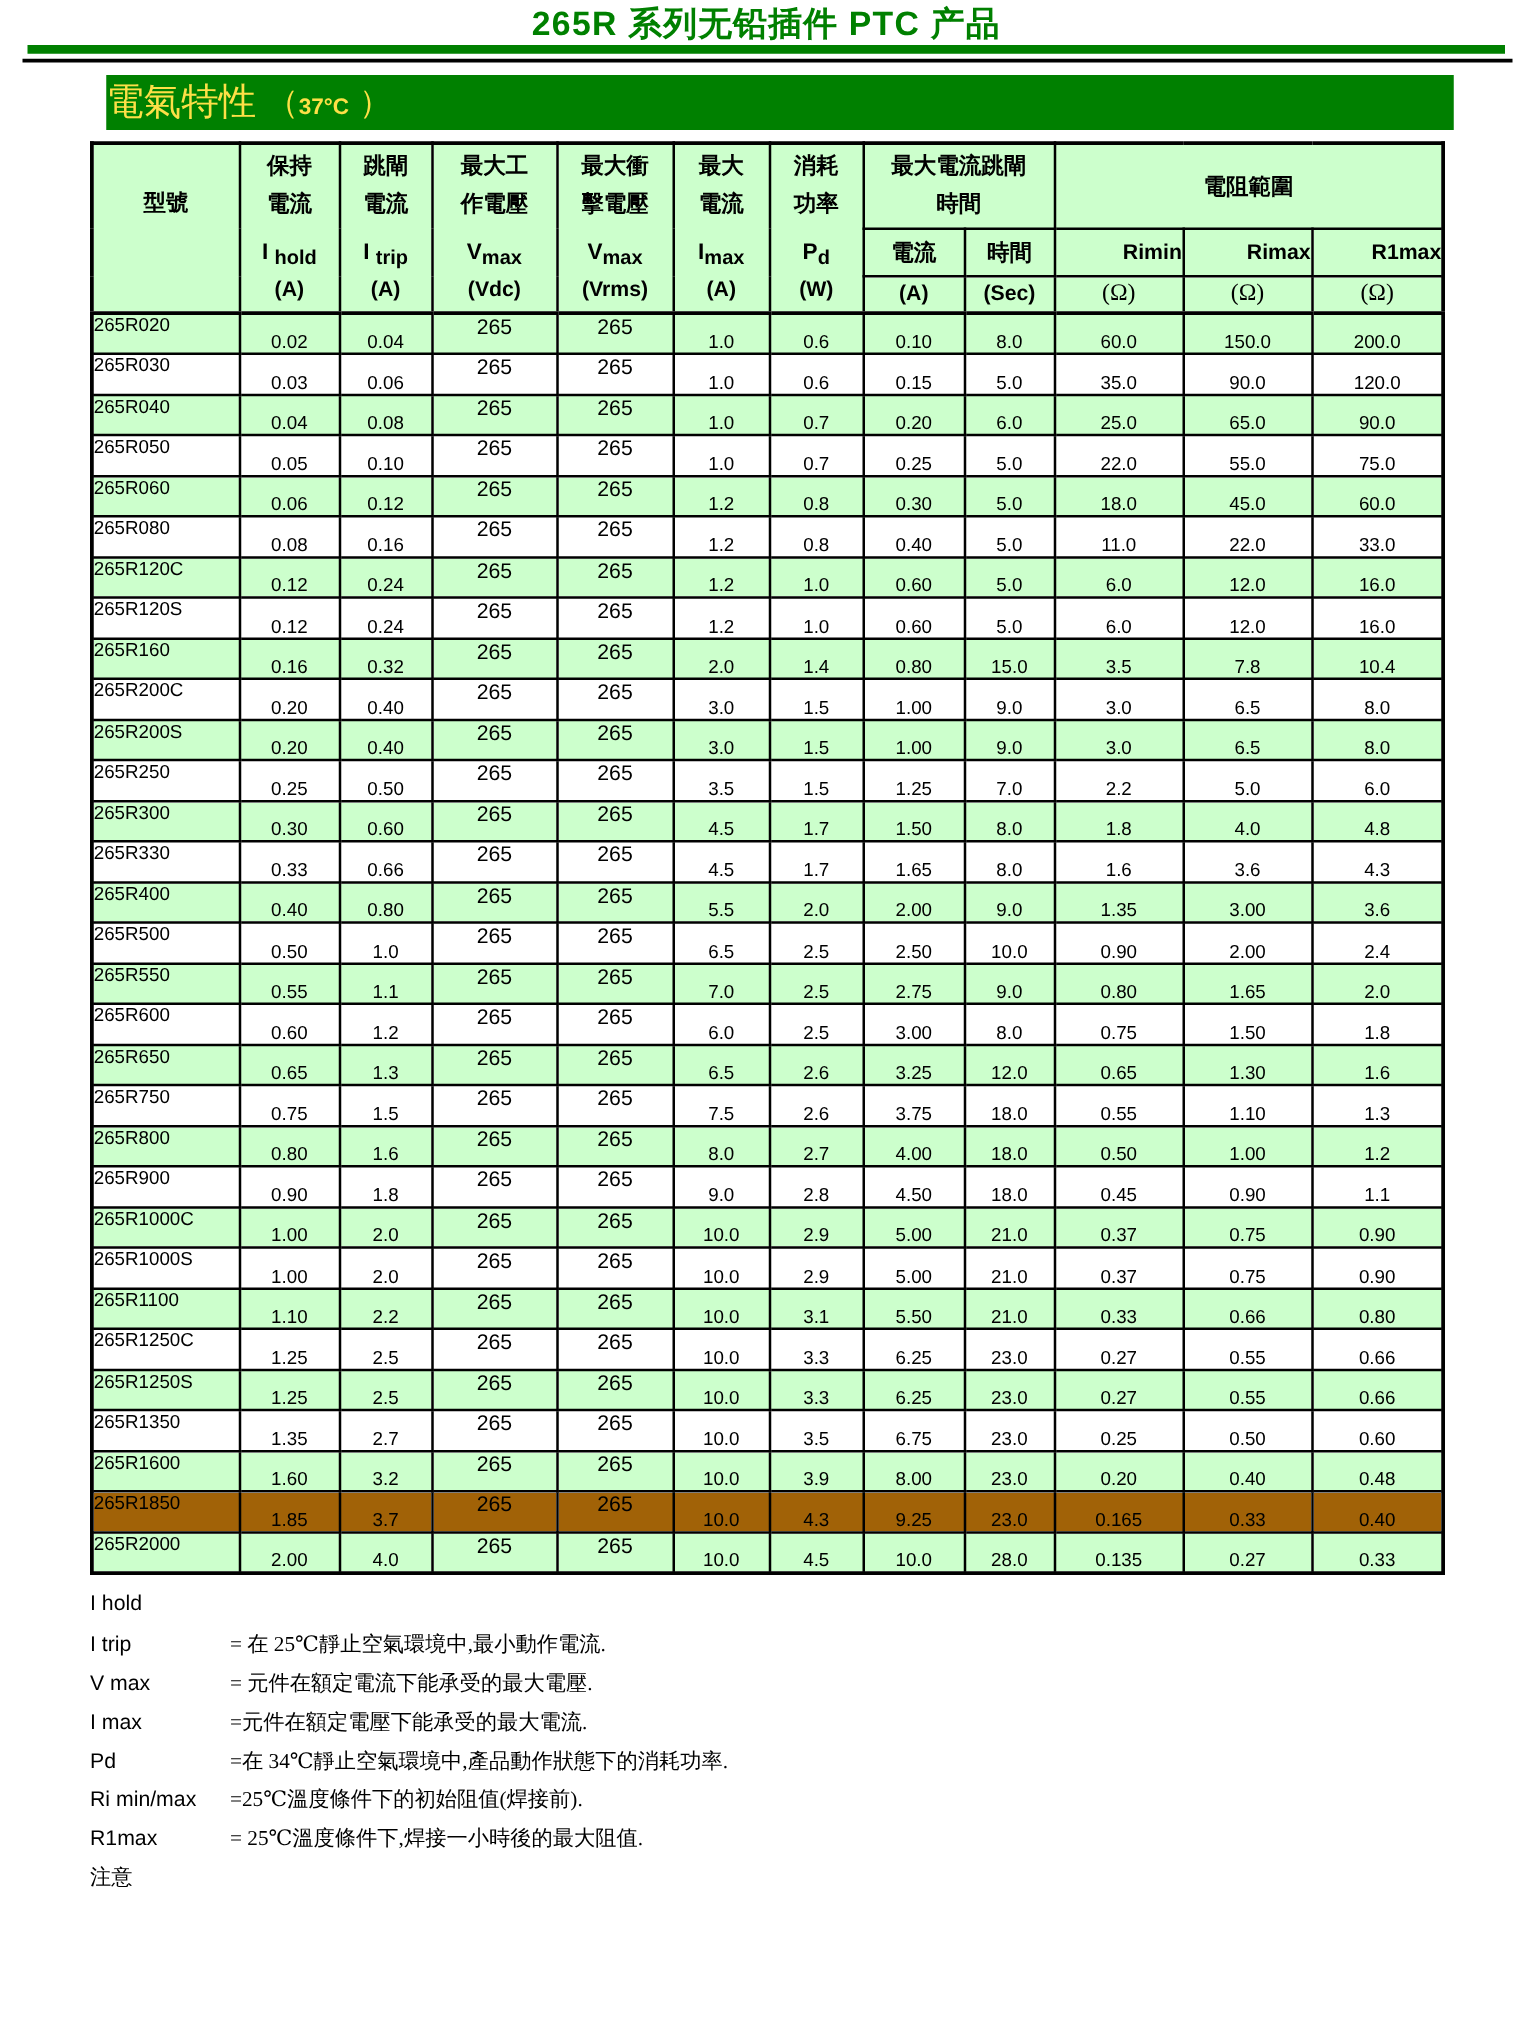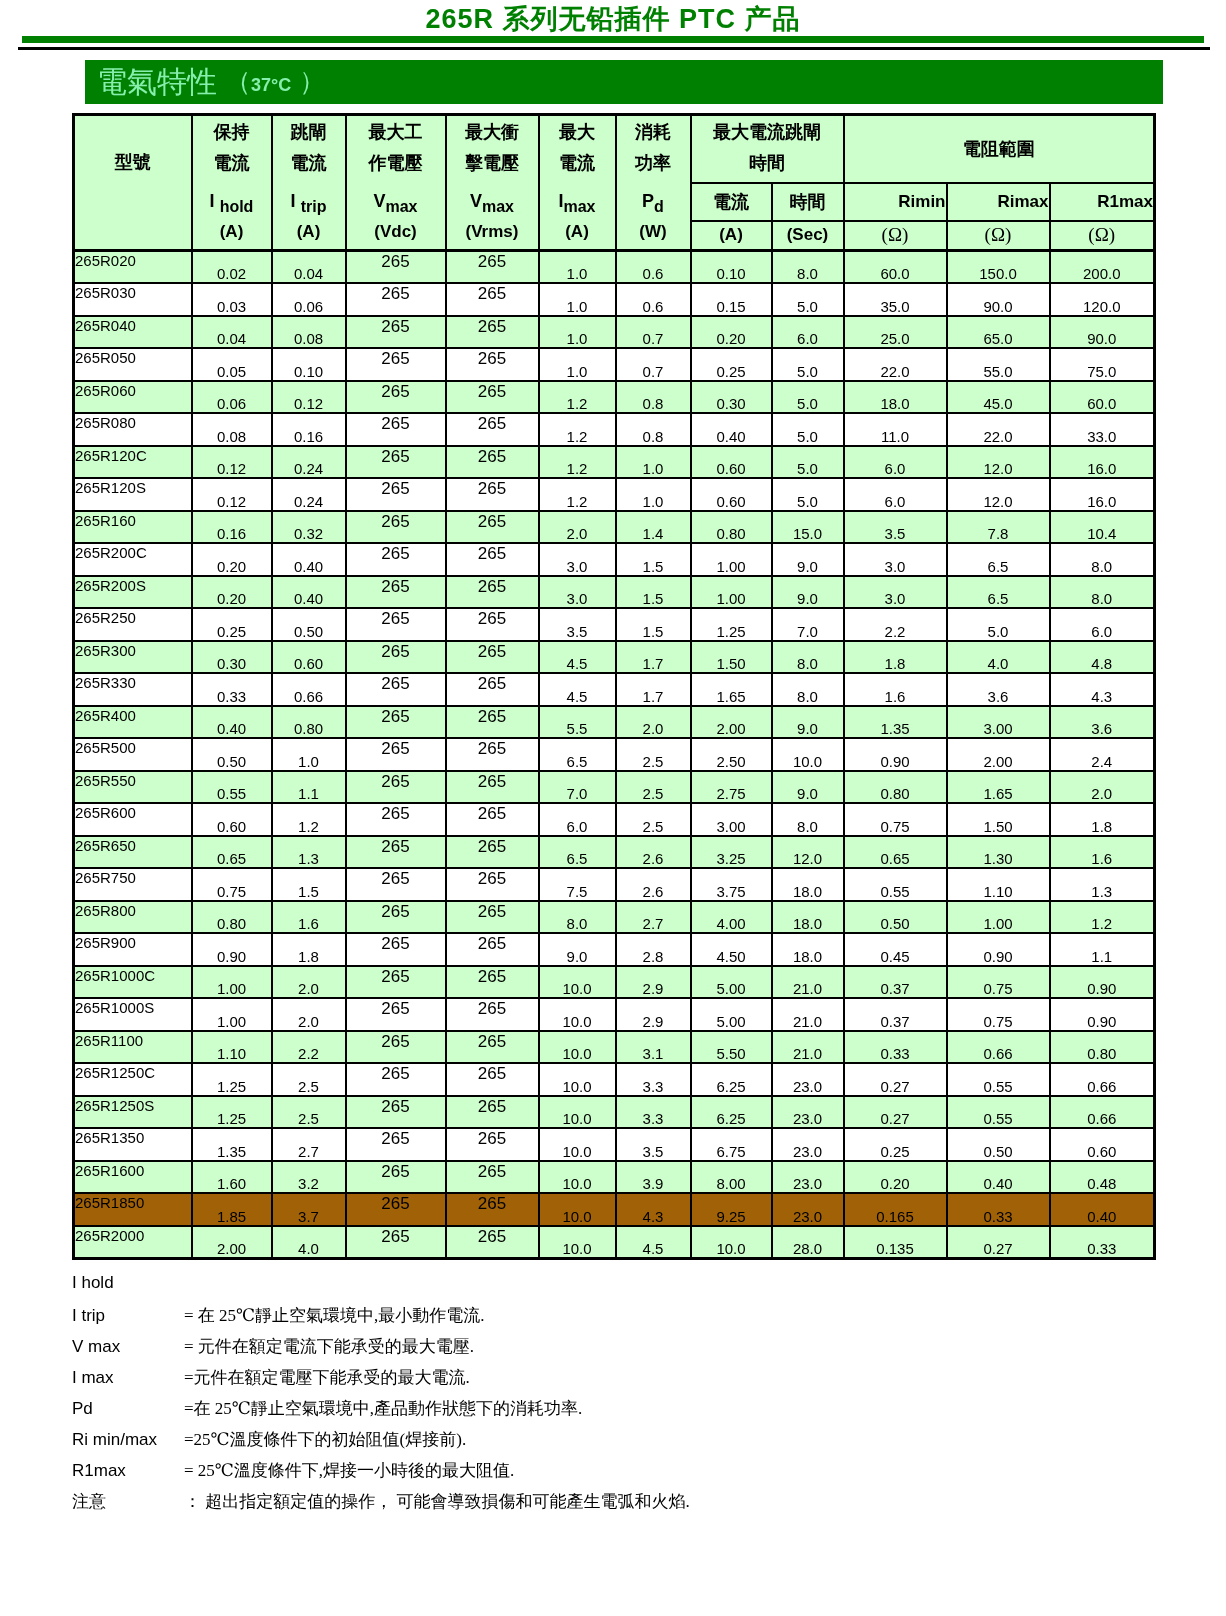--- a/index.html
+++ b/index.html
@@ -8,21 +8,21 @@
     font-family:"Liberation Sans","DejaVu Sans",sans-serif;color:#000;
   }
   .page-title{
     padding-top:5px;text-align:center;font-size:27px;font-weight:bold;
     color:var(--green,#008000);letter-spacing:1px;line-height:29px;
   }
   .rule-green{height:7px;background:var(--green,#008000);margin:2px 22px 0 22px;}
   .rule-black{height:3px;background:#000;margin:4px 16px 0 18px;}
   .section-bar{
     margin:10px 63px 0 85px;height:44px;background:var(--green,#008000);
-    display:flex;align-items:center;padding-left:12px;box-sizing:border-box;color:#86efac;
+    display:flex;align-items:center;padding-left:0;box-sizing:border-box;color:#fde047;
   }
   .section-name{font-family:"Liberation Serif","DejaVu Serif",serif;font-size:30px;line-height:30px;}
   .section-paren{font-family:"Liberation Serif","DejaVu Serif",serif;font-size:26px;line-height:26px;font-weight:normal;margin-left:8px;}
   .section-temp{font-size:18px;font-weight:bold;line-height:18px;padding-top:6px;}
 
   table.spec{
     border-collapse:collapse;table-layout:fixed;margin:9px 0 0 72px;width:1081px;
     border:3px solid #000;
   }
   table.spec th, table.spec td{border:2px solid #000;padding:0;overflow:hidden;}
@@ -599,27 +599,26 @@
     <div class="fn-line">
       <span class="fn-term">V max</span>
       <span class="fn-def">=  元件在額定電流下能承受的最大電壓.</span>
     </div>
     <div class="fn-line">
       <span class="fn-term">I max</span>
       <span class="fn-def">=元件在額定電壓下能承受的最大電流.</span>
     </div>
     <div class="fn-line">
       <span class="fn-term">Pd</span>
-      <span class="fn-def">=在 25℃靜止空氣環境中,產品動作狀態下的消耗功率.</span>
+      <span class="fn-def">=在 34℃靜止空氣環境中,產品動作狀態下的消耗功率.</span>
     </div>
     <div class="fn-line">
       <span class="fn-term">Ri min/max</span>
       <span class="fn-def">=25℃溫度條件下的初始阻值(焊接前).</span>
     </div>
     <div class="fn-line">
       <span class="fn-term">R1max</span>
       <span class="fn-def">= 25℃溫度條件下,焊接一小時後的最大阻值.</span>
     </div>
     <div class="fn-line">
       <span class="fn-term">注意</span>
-      <span class="fn-def">： 超出指定額定值的操作， 可能會導致損傷和可能產生電弧和火焰.</span>
     </div>
   </div>
 
 </body></html>

